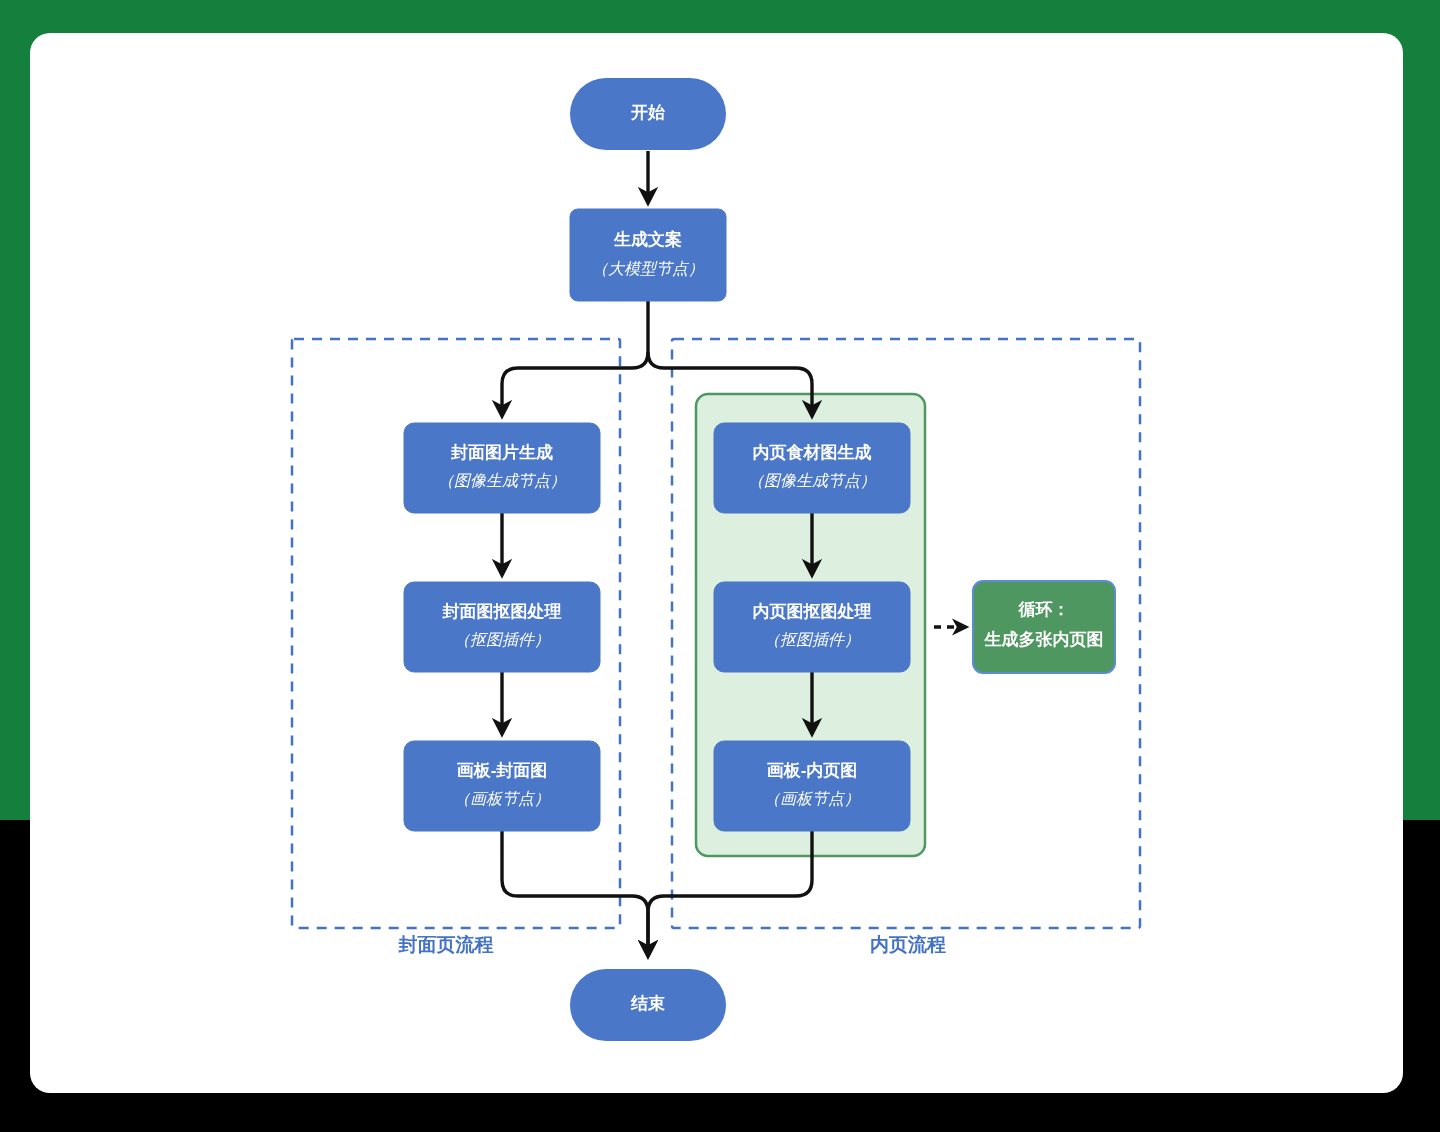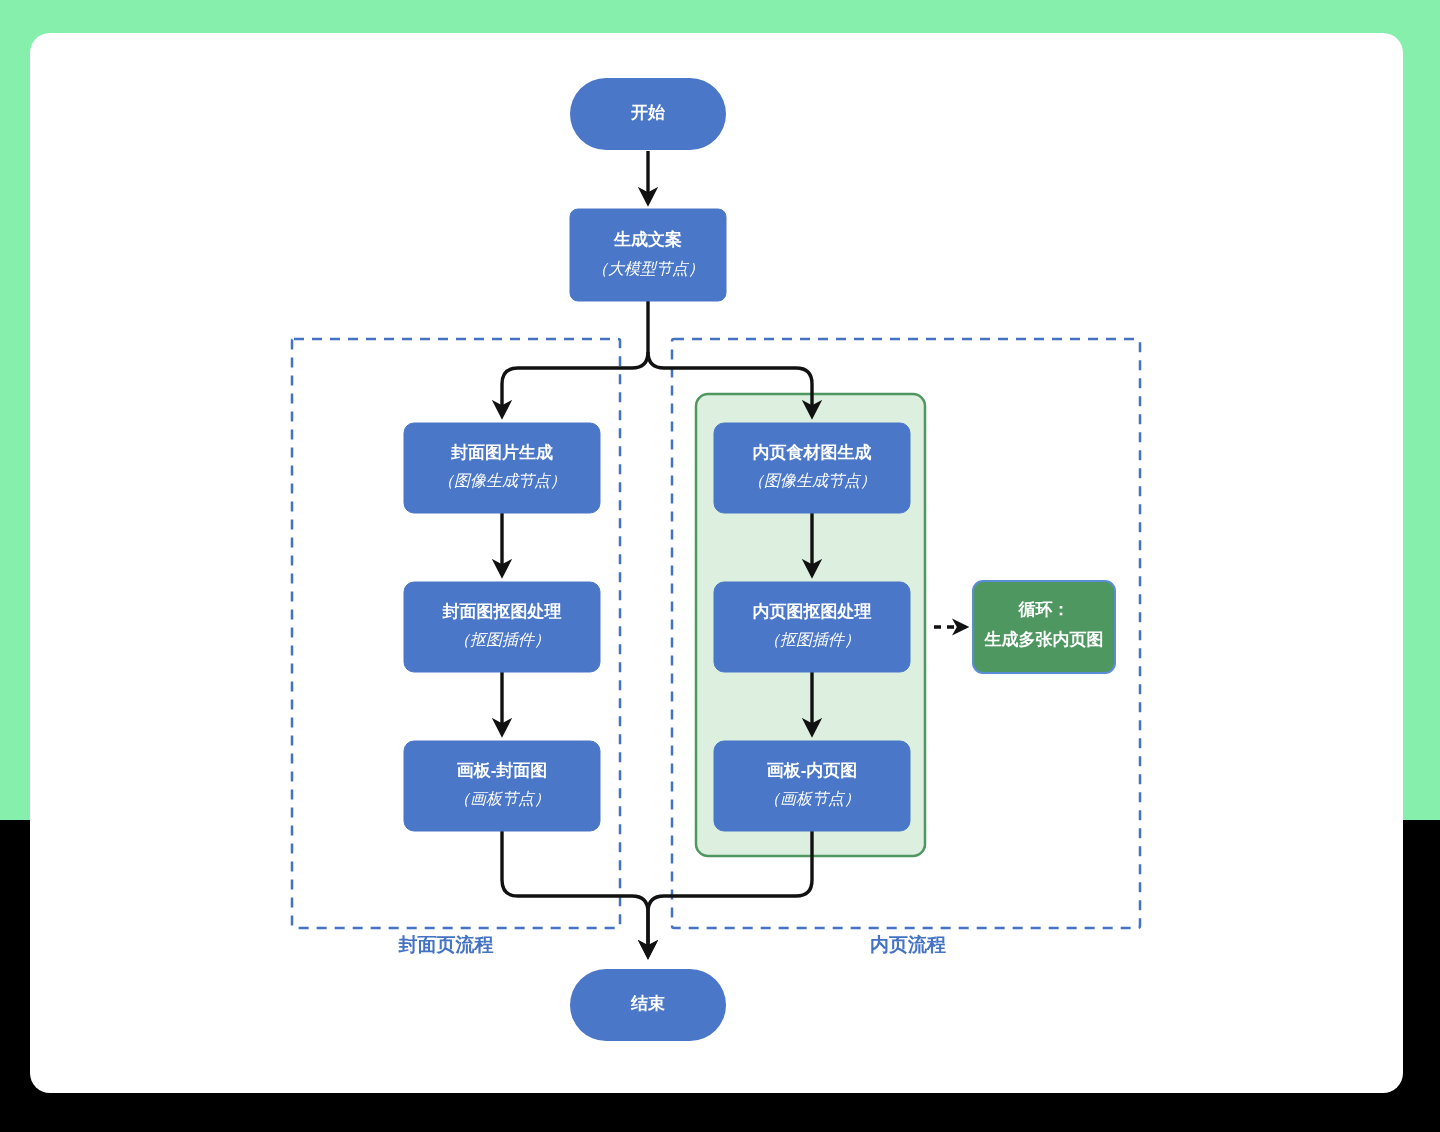--- a/index.html
+++ b/index.html
@@ -8,21 +8,21 @@
     background: #000000;
     width: 1440px;
     height: 1132px;
     overflow: hidden;
     font-family: "Liberation Sans", "DejaVu Sans", sans-serif;
   }
   #stage {
     position: relative;
     width: 1440px;
     height: 820px;
-    background: #86efac;
+    background: #15803d;
   }
   #card {
     position: absolute;
     left: 30px;
     top: 33px;
     width: 1373px;
     height: 1060px;
     background: #ffffff;
     border-radius: 20px;
     overflow: hidden;

